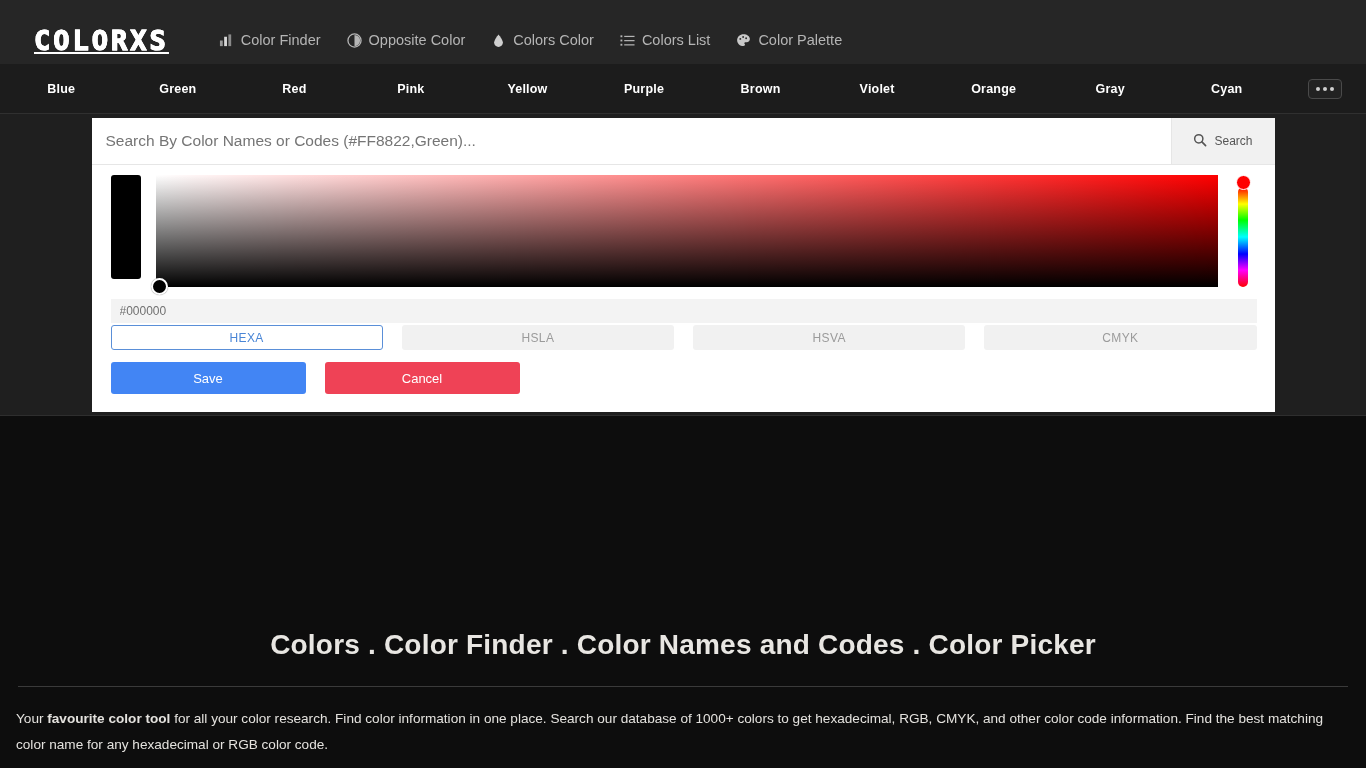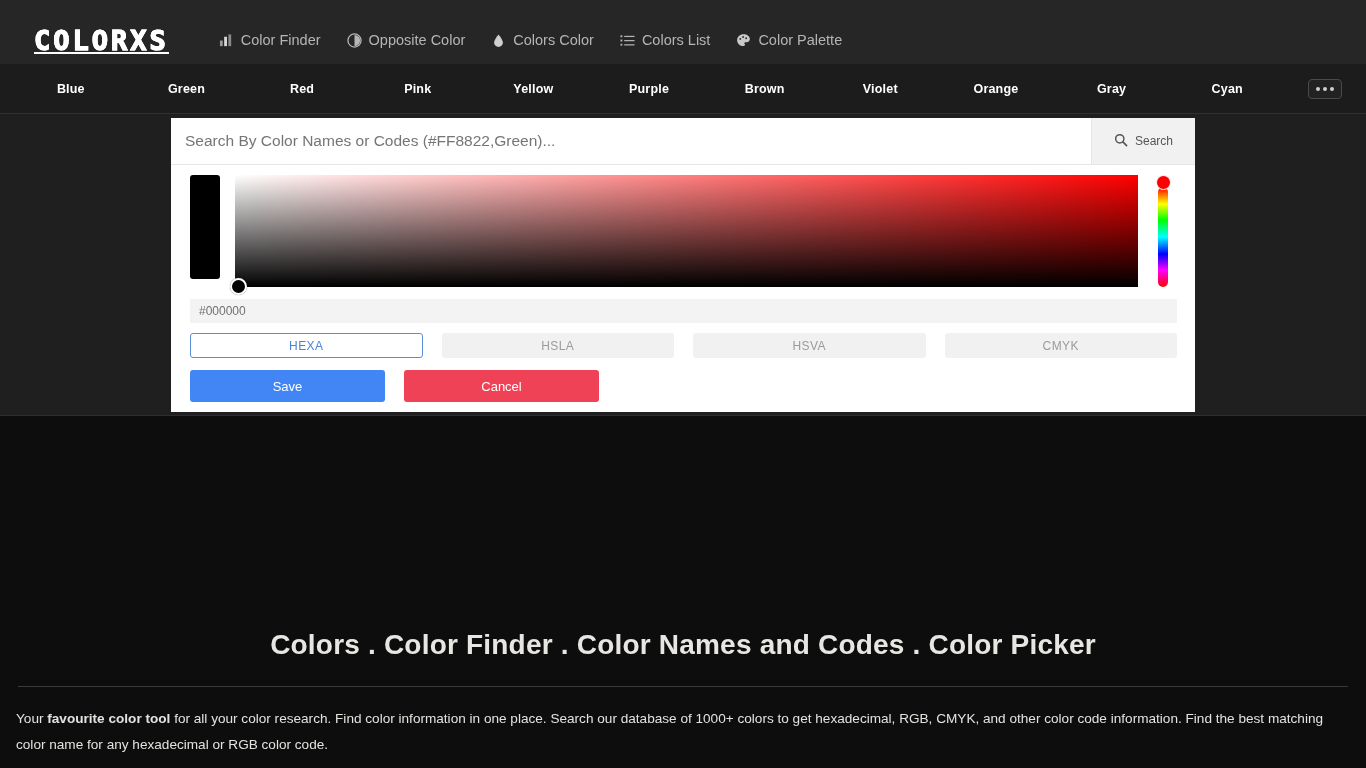--- a/index.html
+++ b/index.html
@@ -60,21 +60,21 @@
     background: #1c1c1c;
     display: flex;
     align-items: center;
     border-bottom: 1px solid #303030;
     position: relative;
   }
   .colornav-inner {
     display: flex;
     align-items: flex-start;
     width: 1285px;
-    padding-left: 13px;
+    padding-left: 3px;
   }
   .colornav-item {
     flex: 1 1 0;
     text-align: center;
     color: #ffffff;
     font-size: 12.5px;
     font-weight: bold;
     text-decoration: none;
     letter-spacing: .2px;
   }
@@ -94,21 +94,21 @@
   .more-btn i { width: 4px; height: 4px; border-radius: 50%; background: #cfcfcf; display:block; }
 
   
   .pickersection {
     background: #1f1f1f;
     height: 302px;
     border-bottom: 1px solid #2e2e2e;
     padding-top: 4px;
   }
   .pickerwrap {
-    width: 1024px;
+    width: 1183px;
     margin: 0 auto;
     background: #ffffff;
     height: 294px;
   }
 
   .searchrow {
     display: flex;
     height: 47px;
     border-bottom: 1px solid #e6e6e6;
   }
@@ -187,21 +187,21 @@
     background: #f3f3f3;
     border: none;
     outline: none;
     width: 100%;
     padding: 0 9px;
     font-size: 12px;
     color: #707070;
     font-family: "Liberation Sans", sans-serif;
   }
 
-  .formatrow { display: flex; gap: 19px; margin-top: 10px; }
+  .formatrow { display: flex; gap: 19px; margin-top: 2px; }
   .fmtbtn {
     flex: 1 1 0;
     height: 25px;
     background: #f1f1f1;
     border: 1px solid transparent;
     border-radius: 3px;
     color: #9b9b9b;
     font-size: 12px;
     letter-spacing: .4px;
     cursor: pointer;

